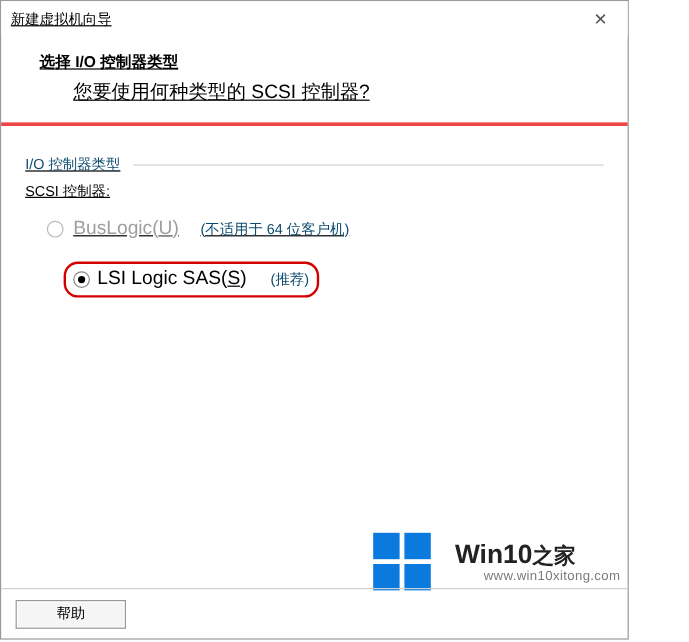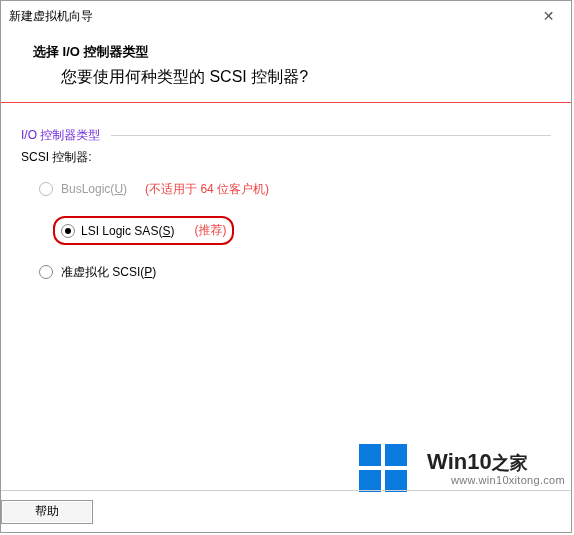--- a/index.html
+++ b/index.html
@@ -8,24 +8,25 @@
     font-family: "Microsoft YaHei", "Segoe UI", Tahoma, sans-serif;
     font-size: 12px;
     background: #fff;
     width: 574px;
     height: 535px;
     overflow: hidden;
     position: relative;
   }
   .window {
     border: 1px solid #9a9a9a;
-    width: 572px;
+    width: 524px;
     height: 533px;
     background: #fff;
     position: relative;
+    text-decoration: underline;
   }
   .titlebar {
     height: 30px;
     display: flex;
     align-items: center;
     padding: 0 8px;
     background: #fff;
     position: relative;
   }
   .titlebar-title {
@@ -39,21 +40,21 @@
     width: 45px;
     height: 30px;
     display: flex;
     align-items: center;
     justify-content: center;
     color: #555;
     font-size: 14px;
   }
   .header {
     padding: 12px 32px 14px 32px;
-    border-bottom: 1px solid #ef4444;
+    border-bottom: 3px solid #ef4444;
   }
   .header-title {
     font-size: 13px;
     font-weight: bold;
     color: #000;
     margin-bottom: 6px;
   }
   .header-sub {
     font-size: 16px;
     color: #000;
@@ -61,21 +62,21 @@
   }
   .content {
     padding: 24px 20px 10px 20px;
   }
   .fieldset {
     position: relative;
     padding: 0;
   }
   .fieldset-legend {
     font-size: 12px;
-    color: #6d28d9;
+    color: #0c4a6e;
     background: #fff;
     margin-bottom: 6px;
   }
   .fieldset-line {
     position: absolute;
     top: 8px;
     height: 1px;
     background: #d0d0d0;
     left: 90px;
     right: 0;
@@ -108,50 +109,50 @@
     content: "";
     position: absolute;
     width: 6px;
     height: 6px;
     background: #000;
     border-radius: 50%;
     top: 3px;
     left: 3px;
   }
   .opt-label {
-    font-size: 12px;
+    font-size: 16px;
     color: #000;
   }
   .opt-label.disabled { color: #9e9e9e; }
   .opt-label u { text-decoration: underline; }
   .opt-note {
     margin-left: 18px;
     font-size: 12px;
-    color: #ef4444;
+    color: #0c4a6e;
   }
   .highlight-box {
     border: 2px solid #d40000;
     border-radius: 12px;
     padding: 4px 6px;
     display: inline-flex;
     align-items: center;
     margin: 4px 0 4px 14px;
   }
   .highlight-box .radio { margin-right: 6px; }
   .highlight-box .opt-note { margin-left: 20px; }
   .bottom-bar {
     position: absolute;
     bottom: 0;
     left: 0;
     right: 0;
     height: 42px;
     border-top: 1px solid #d0d0d0;
     display: flex;
     align-items: center;
-    padding: 0 0;
+    padding: 0 12px;
     gap: 8px;
   }
   .btn {
     height: 24px;
     min-width: 92px;
     border: 1px solid #999;
     background: #f5f5f5;
     font-size: 12px;
     display: flex;
     align-items: center;
@@ -220,26 +221,20 @@
 
 
         <div class="highlight-box">
           <span class="radio selected"></span>
           <span class="opt-label">
             <span>LSI Logic SAS(</span><u>S</u><span>)</span>
           </span>
           <span class="opt-note">(推荐)</span>
         </div>
 
-        <div class="opt-row">
-          <span class="radio"></span>
-          <span class="opt-label">
-            <span>准虚拟化 SCSI(</span><u>P</u><span>)</span>
-          </span>
-        </div>
 
       </div>
     </div>
   </div>
 
   <div class="watermark">
     <div class="wm-logo">
       <div></div>
         <div></div>
         <div></div>

